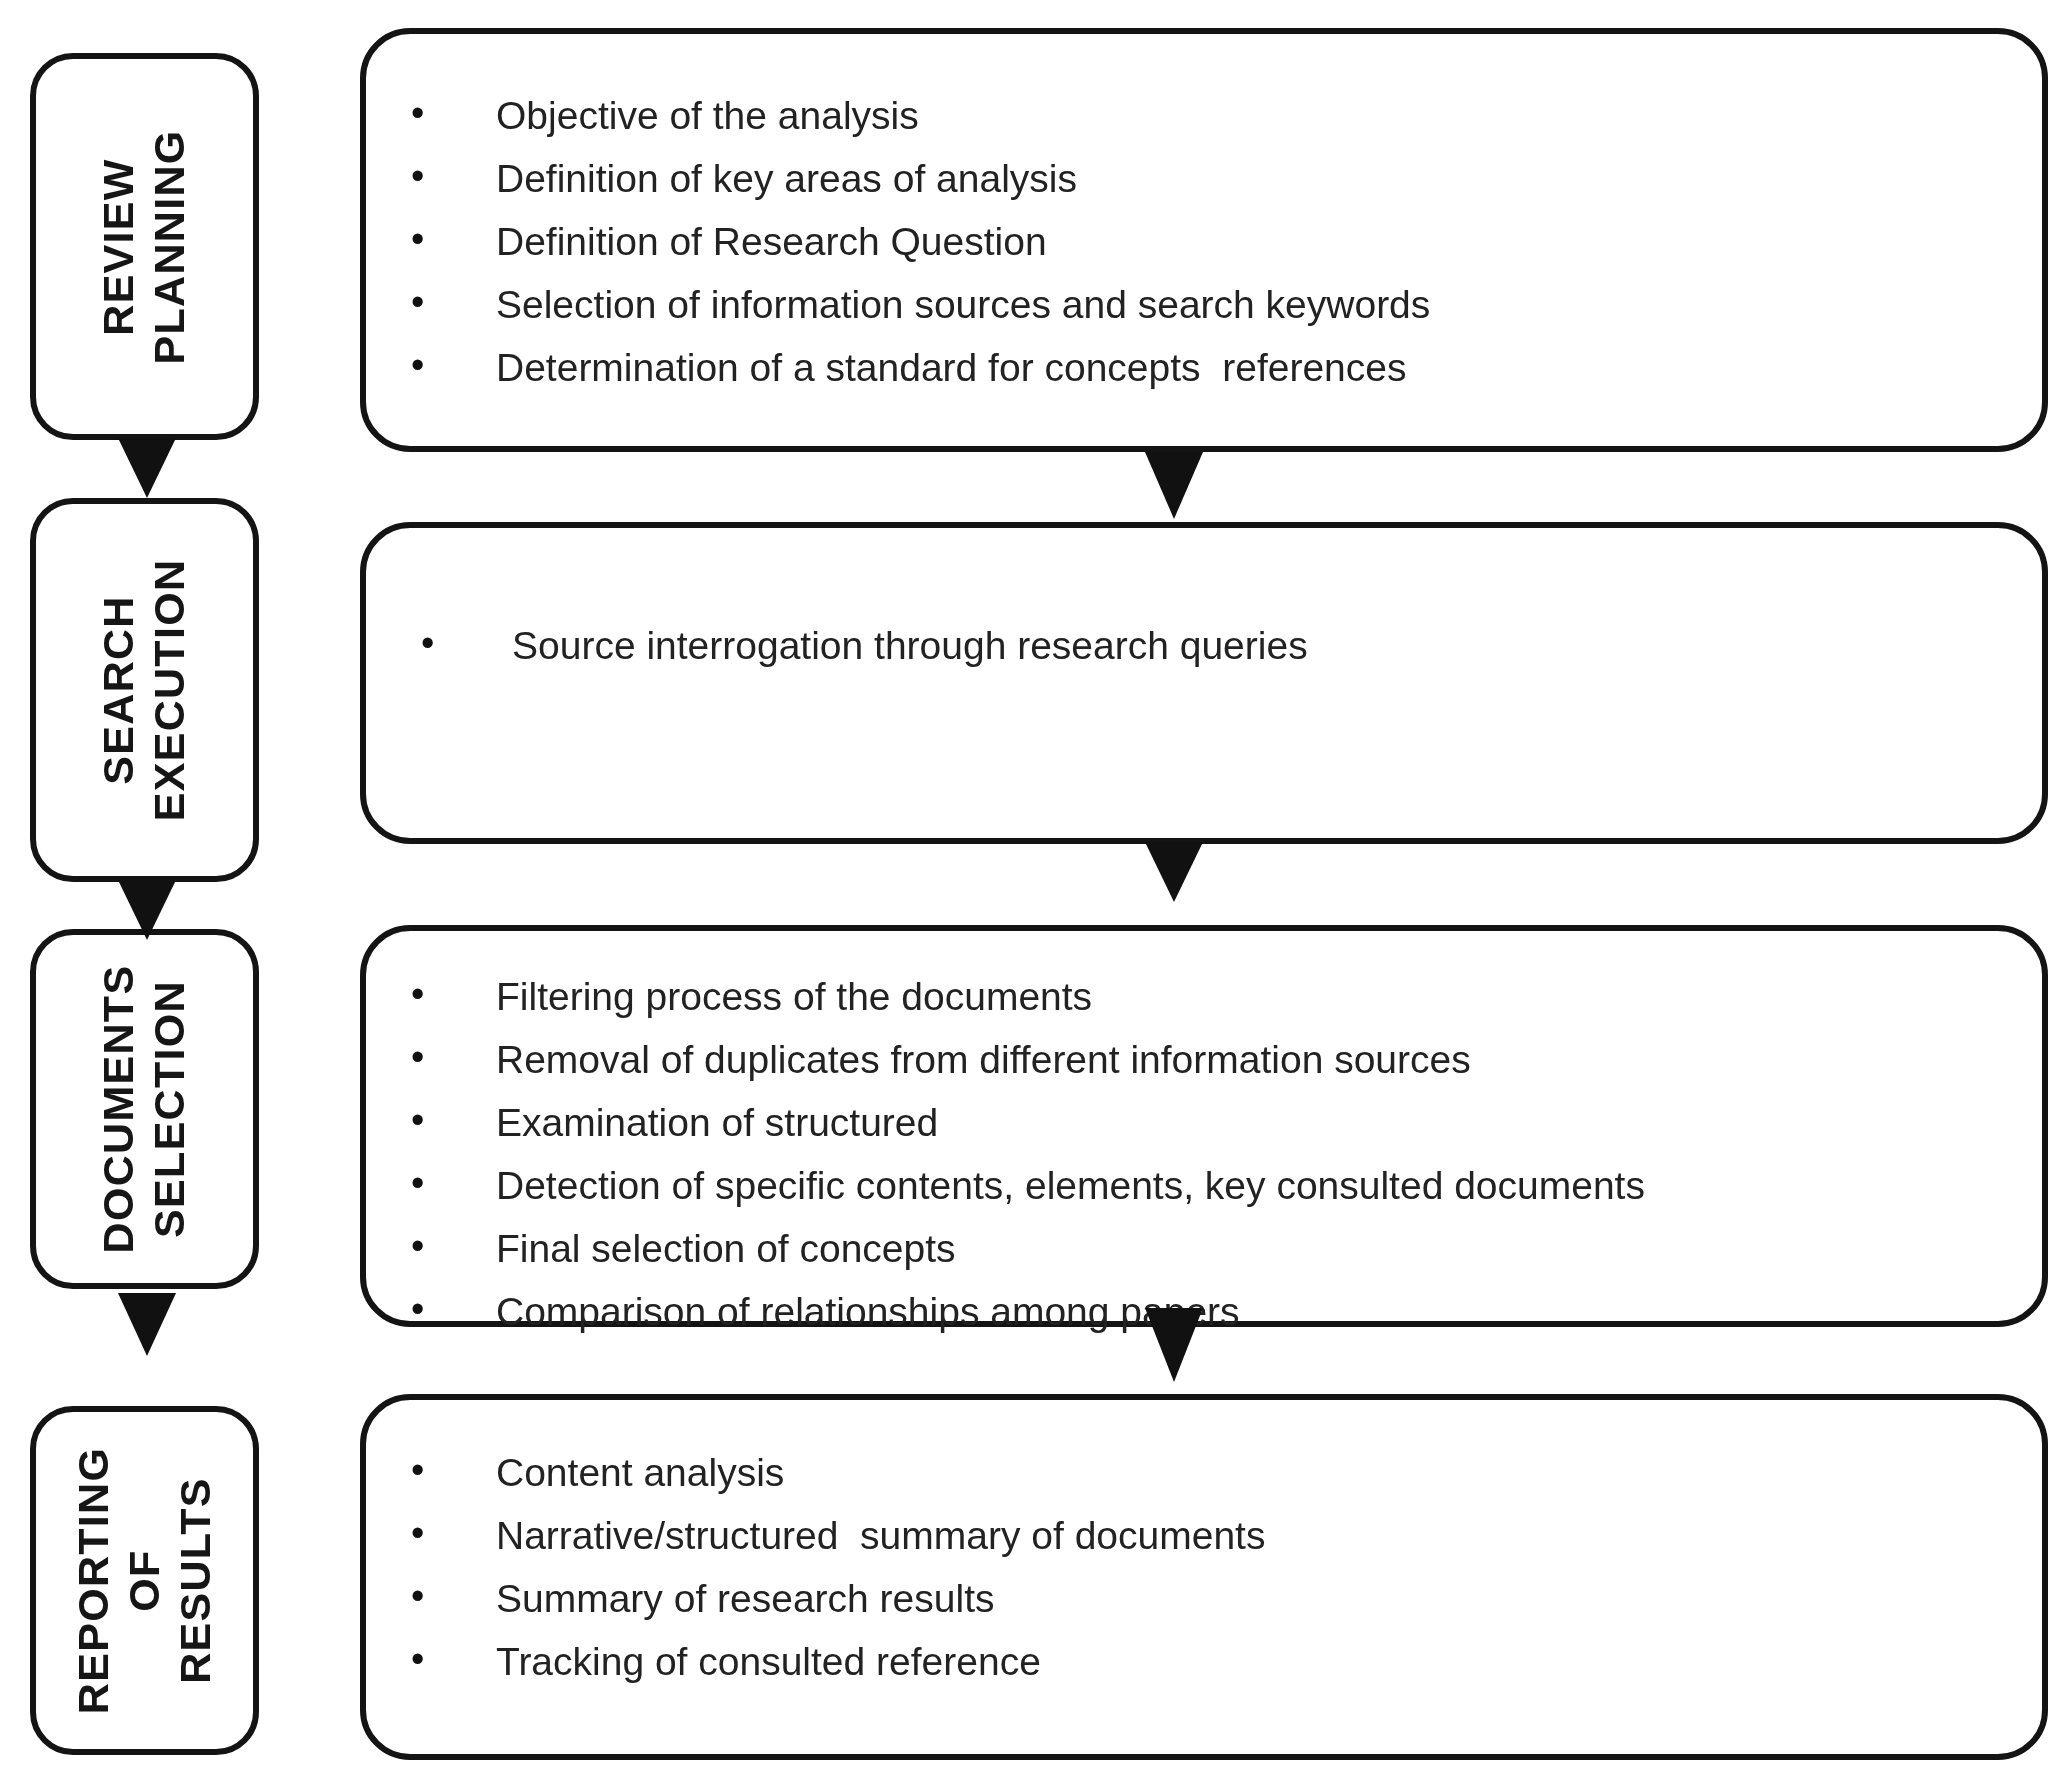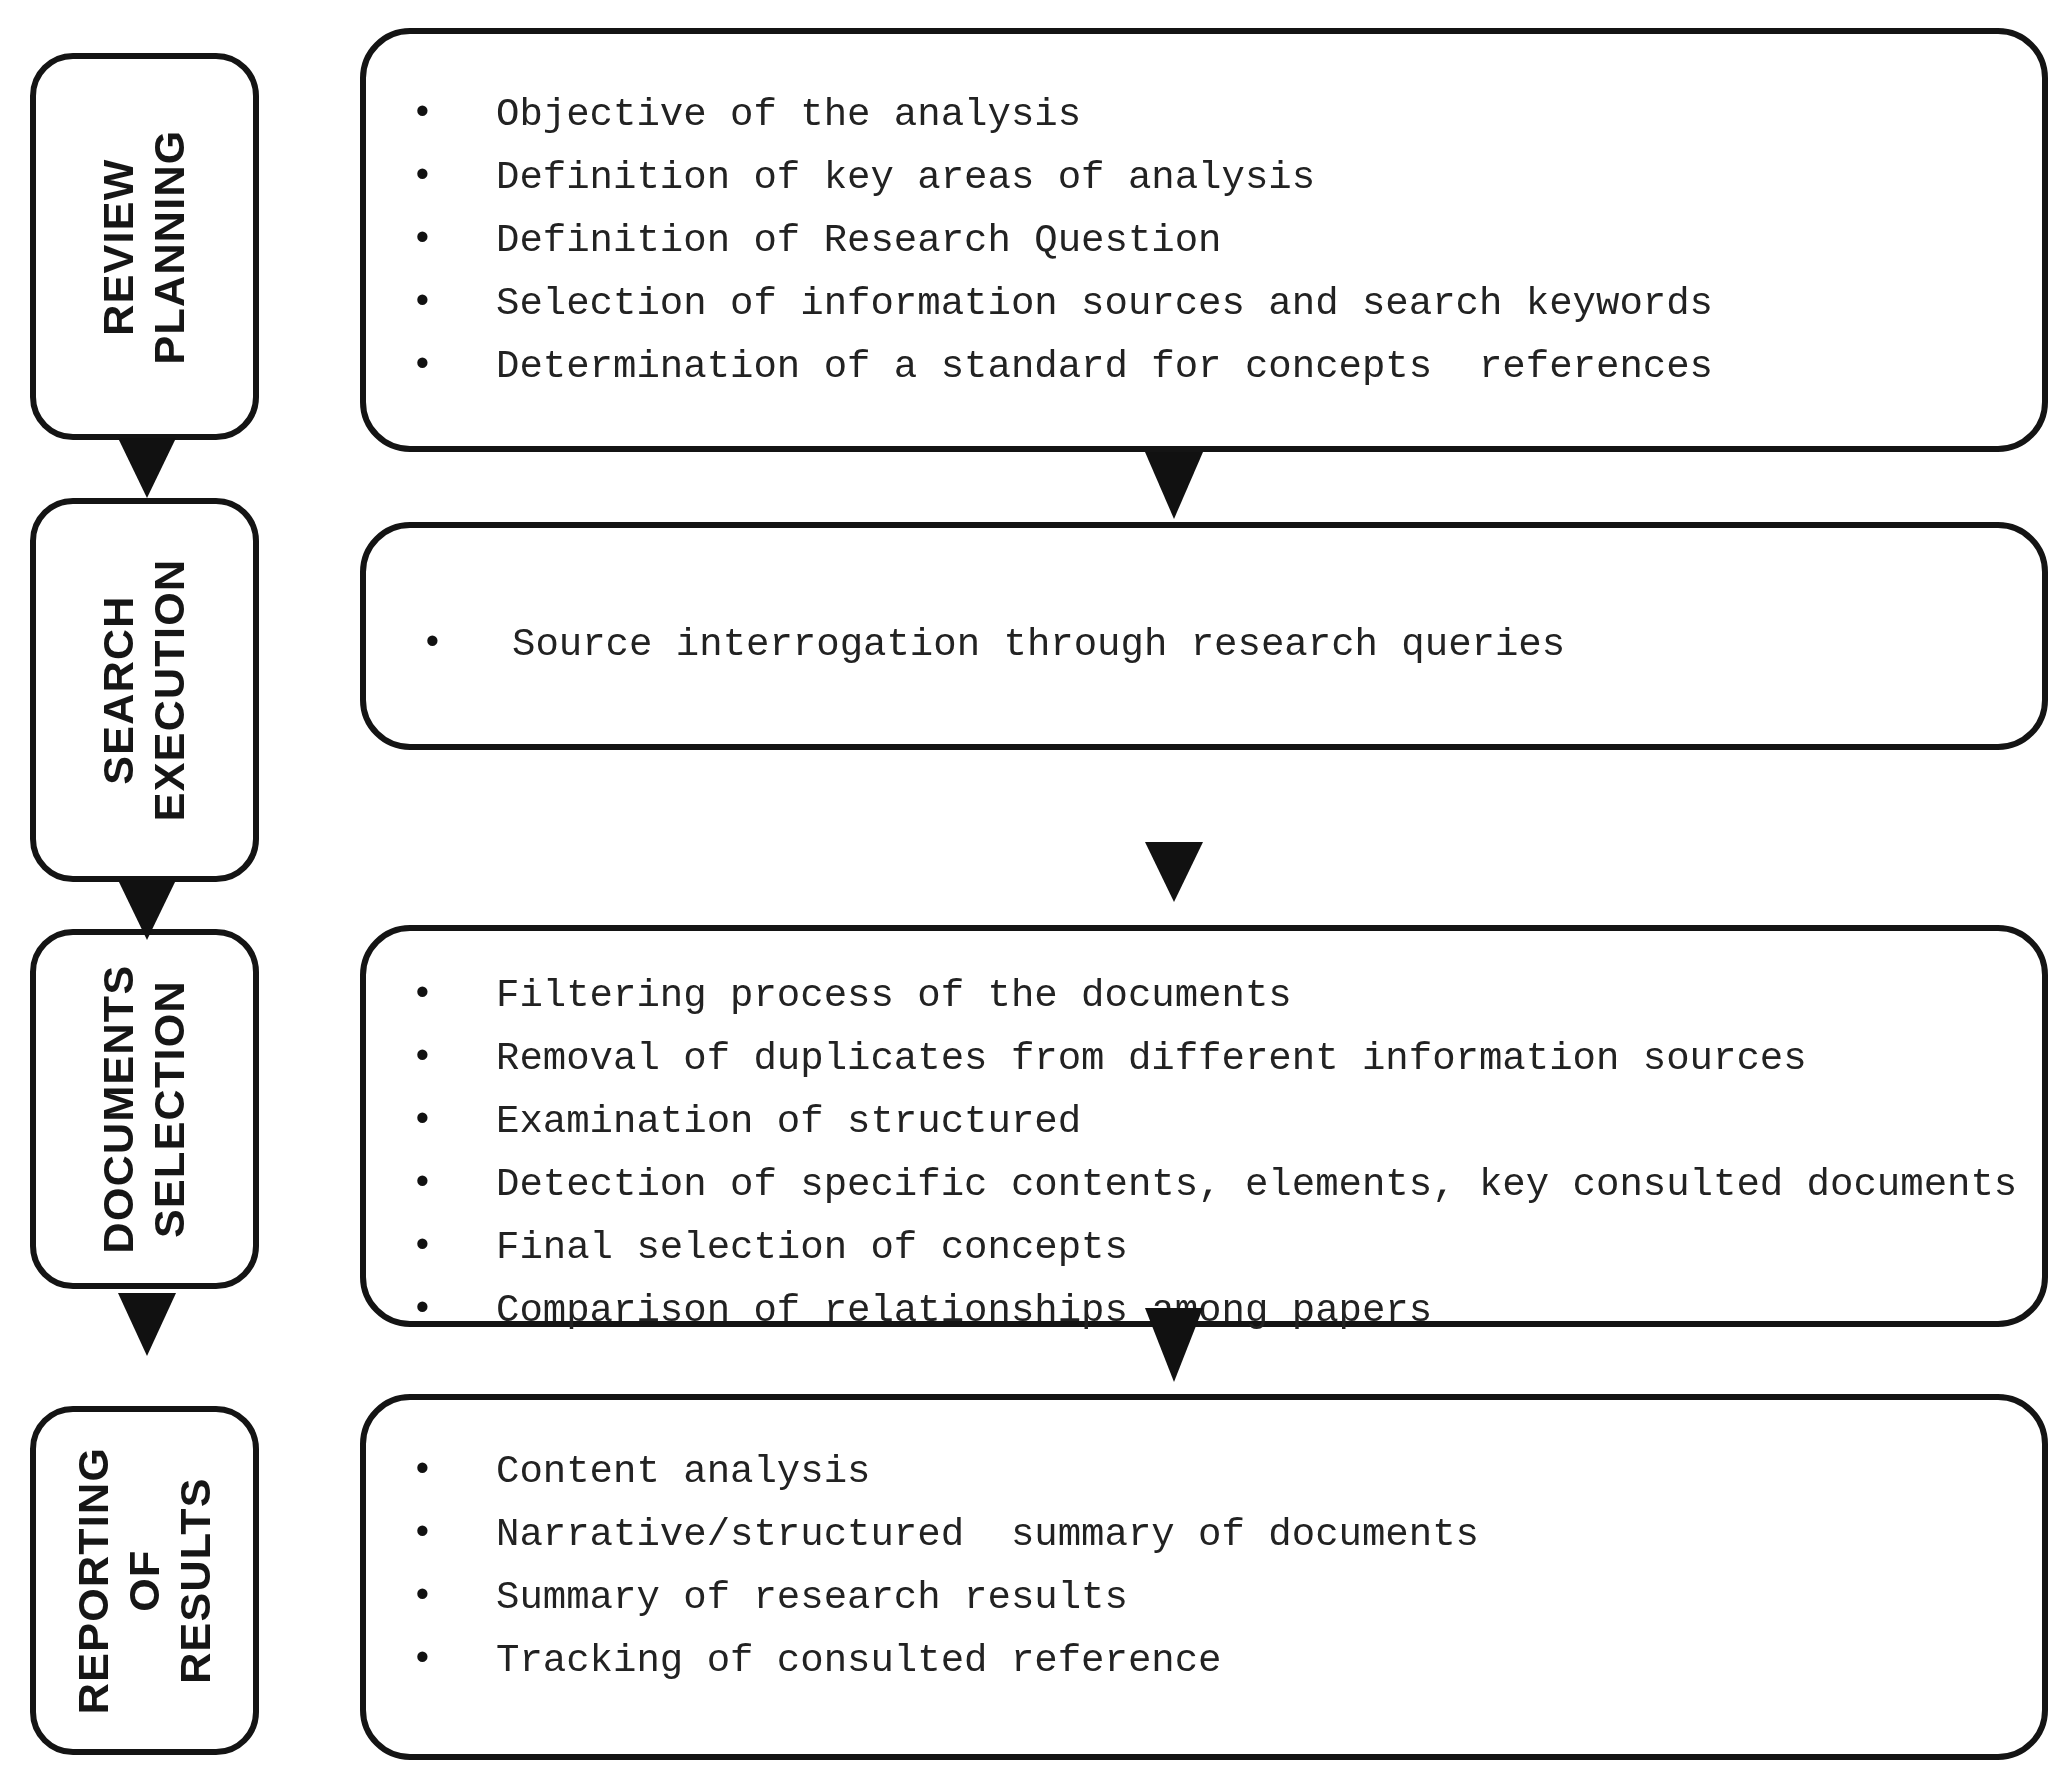--- a/index.html
+++ b/index.html
@@ -49,37 +49,36 @@
   .cbox {
     position: absolute;
     left: 360px;
     width: 1688px;
     box-sizing: border-box;
     border: 6.8px solid #141414;
     border-radius: 50px;
     background: #ffffff;
   }
   .c1 { top: 28px;   height: 424px; padding-top: 50px;  }
-  .c2 { top: 522px;  height: 228px; padding-top: 86px; }
+  .c2 { top: 522px;  height: 322px; padding-top: 86px; }
   .c3 { top: 901px; height: 402px; padding-top: 34px; margin-top: 24px;  }
   .c4 { top: 1394px; height: 366px; padding-top: 41px;  }
 
   .bullets {
     margin: 0;
     padding: 0;
     list-style: none;
     font-size: 39px;
     line-height: 63px;
     color: #222222;
   }
   .bullets li {
     position: relative;
     padding-left: 130px;
     white-space: pre-wrap;
-    font-family: Liberation Mono, monospace;
   }
   .bullets li::before {
     content: "\2022";
     position: absolute;
     left: 45px;
     top: -1.7px;
     font-size: 38px;
     color: #111111;
   }
   .c2 .bullets li { padding-left: 146px; }

